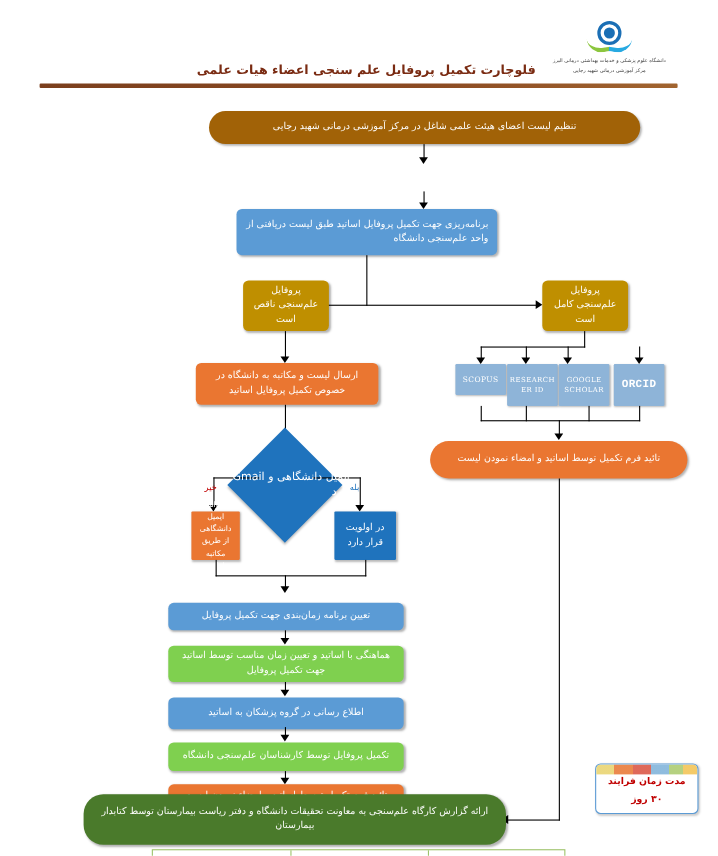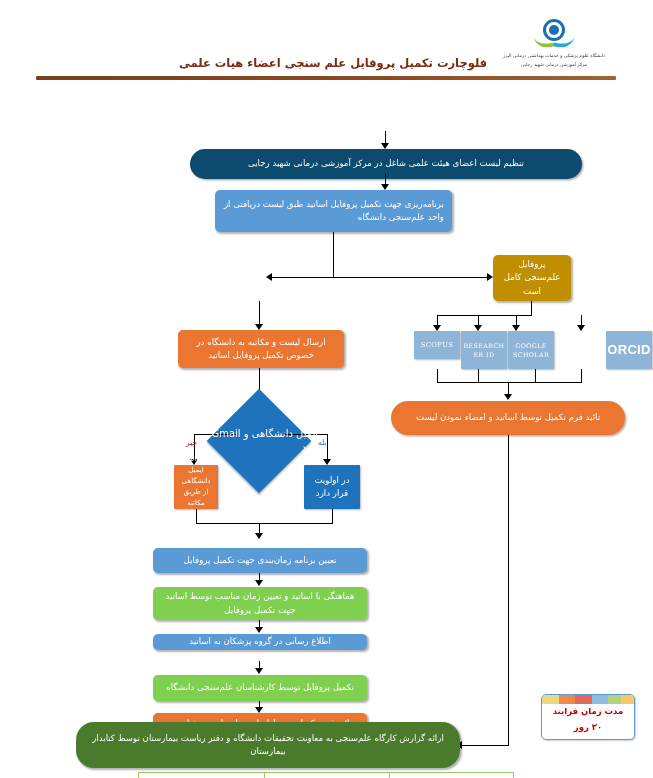--- a/index.html
+++ b/index.html
@@ -46,32 +46,32 @@
   
   .node{
     position:absolute;box-sizing:border-box;display:flex;align-items:center;
     justify-content:center;text-align:center;color:#ffffff;
     font-size:8.6px;line-height:1.55;padding:3px 8px;
     box-shadow:1.5px 1.5px 2px rgba(0,0,0,.30);
   }
   .pill{border-radius:18px;}
   .round{border-radius:5px;}
   .sq{border-radius:1px;box-shadow:1px 1px 2px rgba(0,0,0,.28);}
-  .green{background:#0c4a6e;margin-top:48px;}
+  .green{background:#a16207;}
   .green2{background:#4a7a2b;}
   .orange{background:#ea7631;}
   .orange-sq{background:#ea7631;}
   .blue{background:#5b9bd5;}
   .blue-dk{background:#1f73bd;}
   .gold{background:#bf8f00;}
   .lgreen{background:#7fd04f;color:#ffffff;}
   .dbbox{background:#8eb4d8;color:#ffffff;font-size:6.3px;letter-spacing:.4px;
          font-family:"DejaVu Serif","Liberation Serif",serif;line-height:1.5;}
-  .dbbox.orcid{font-family:Liberation Sans, sans-serif;font-size:13px;
-               font-weight:bold;letter-spacing:.3px;margin-left:48px;}
+  .dbbox.orcid{font-family:Liberation Mono, monospace;font-size:10px;
+               font-weight:bold;letter-spacing:.3px;}
   .dbbox.scopus{font-size:6.8px;}
 
   
   .diamond-wrap{position:absolute;}
   .diamond{
     position:absolute;left:0;top:0;width:100%;height:100%;
     background:#1f73bd;transform:rotate(45deg);
     box-shadow:1.5px 1.5px 2px rgba(0,0,0,.25);
   }
   .diamond-label{
@@ -145,20 +145,21 @@
   <div class="ln vl" style="left:385px;top:174px;height:12px;"></div>
   <div class="arw down" style="left:381px;top:184px;"></div>
 
   <div class="node round blue" style="left:215px;top:190px;width:237px;height:42px;text-align:right;">برنامه‌ریزی جهت تکمیل پروفایل اساتید طبق لیست دریافتی از واحد علم‌سنجی دانشگاه</div>
 
   <div class="ln vl" style="left:333px;top:232px;height:46px;"></div>
   <div class="ln hl" style="left:270px;top:277px;width:220px;"></div>
   <div class="arw left" style="left:266px;top:273px;"></div>
   <div class="arw right" style="left:487px;top:273px;"></div>
 
+  <div class="node round gold" style="left:221px;top:255px;width:78px;height:46px;">پروفایل علم‌سنجی ناقص است</div>
   <div class="node round gold" style="left:493px;top:255px;width:78px;height:46px;">پروفایل علم‌سنجی کامل  است</div>
 
   <div class="ln vl" style="left:259px;top:301px;height:25px;"></div>
   <div class="arw down" style="left:255px;top:324px;"></div>
   <div class="node round orange" style="left:178px;top:330px;width:166px;height:38px;">ارسال لیست و مکاتبه به دانشگاه در خصوص تکمیل پروفایل اساتید</div>
 
   <div class="ln vl" style="left:531px;top:301px;height:15px;"></div>
   <div class="ln hl" style="left:437px;top:315px;width:95px;"></div>
   <div class="ln vl" style="left:437px;top:315px;height:12px;"></div>
   <div class="ln vl" style="left:478px;top:315px;height:12px;"></div>
@@ -226,21 +227,21 @@
   <div class="node round blue" style="left:153px;top:548px;width:214px;height:25px;">تعیین برنامه زمان‌بندی جهت تکمیل پروفایل</div>
 
   <div class="ln vl" style="left:259px;top:573px;height:9px;"></div>
   <div class="arw down" style="left:255px;top:580px;"></div>
 
   <div class="node round lgreen" style="left:153px;top:587px;width:214px;height:33px;">هماهنگی با اساتید و تعیین زمان مناسب توسط اساتید جهت تکمیل پروفایل</div>
 
   <div class="ln vl" style="left:259px;top:620px;height:9px;"></div>
   <div class="arw down" style="left:255px;top:627px;"></div>
 
-  <div class="node round blue" style="left:153px;top:634px;width:214px;height:16px;">اطلاع رسانی در گروه پزشکان به اساتید</div>
+  <div class="node round blue" style="left:153px;top:634px;width:214px;height:29px;">اطلاع رسانی در گروه پزشکان به اساتید</div>
 
   <div class="ln vl" style="left:259px;top:661px;height:9px;"></div>
   <div class="arw down" style="left:255px;top:668px;"></div>
 
   <div class="node round lgreen" style="left:153px;top:675px;width:214px;height:26px;">تکمیل پروفایل توسط کارشناسان علم‌سنجی دانشگاه</div>
 
   <div class="ln vl" style="left:259px;top:701px;height:8px;"></div>
   <div class="arw down" style="left:255px;top:707px;"></div>
 
   <div class="node round orange" style="left:153px;top:713px;width:214px;height:22px;">تائید فرم تکمیل توسط اساتید و امضاء نمودن لیست</div>

